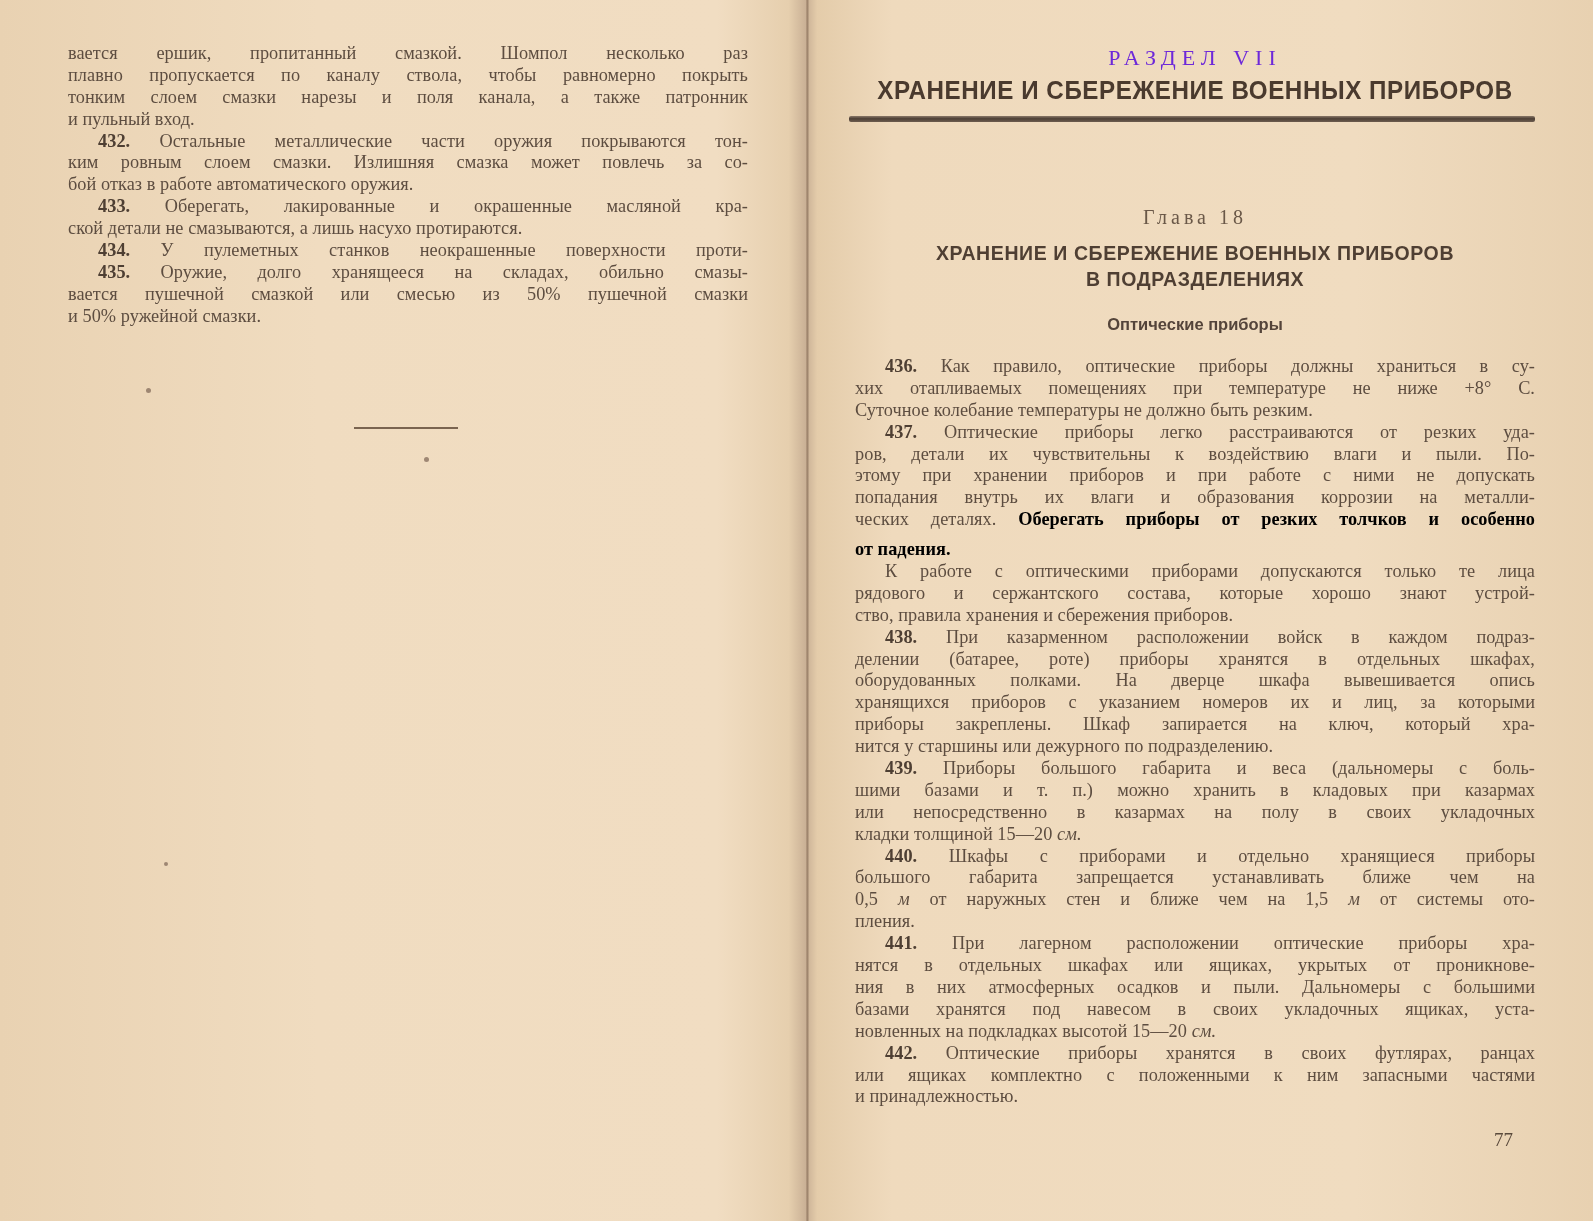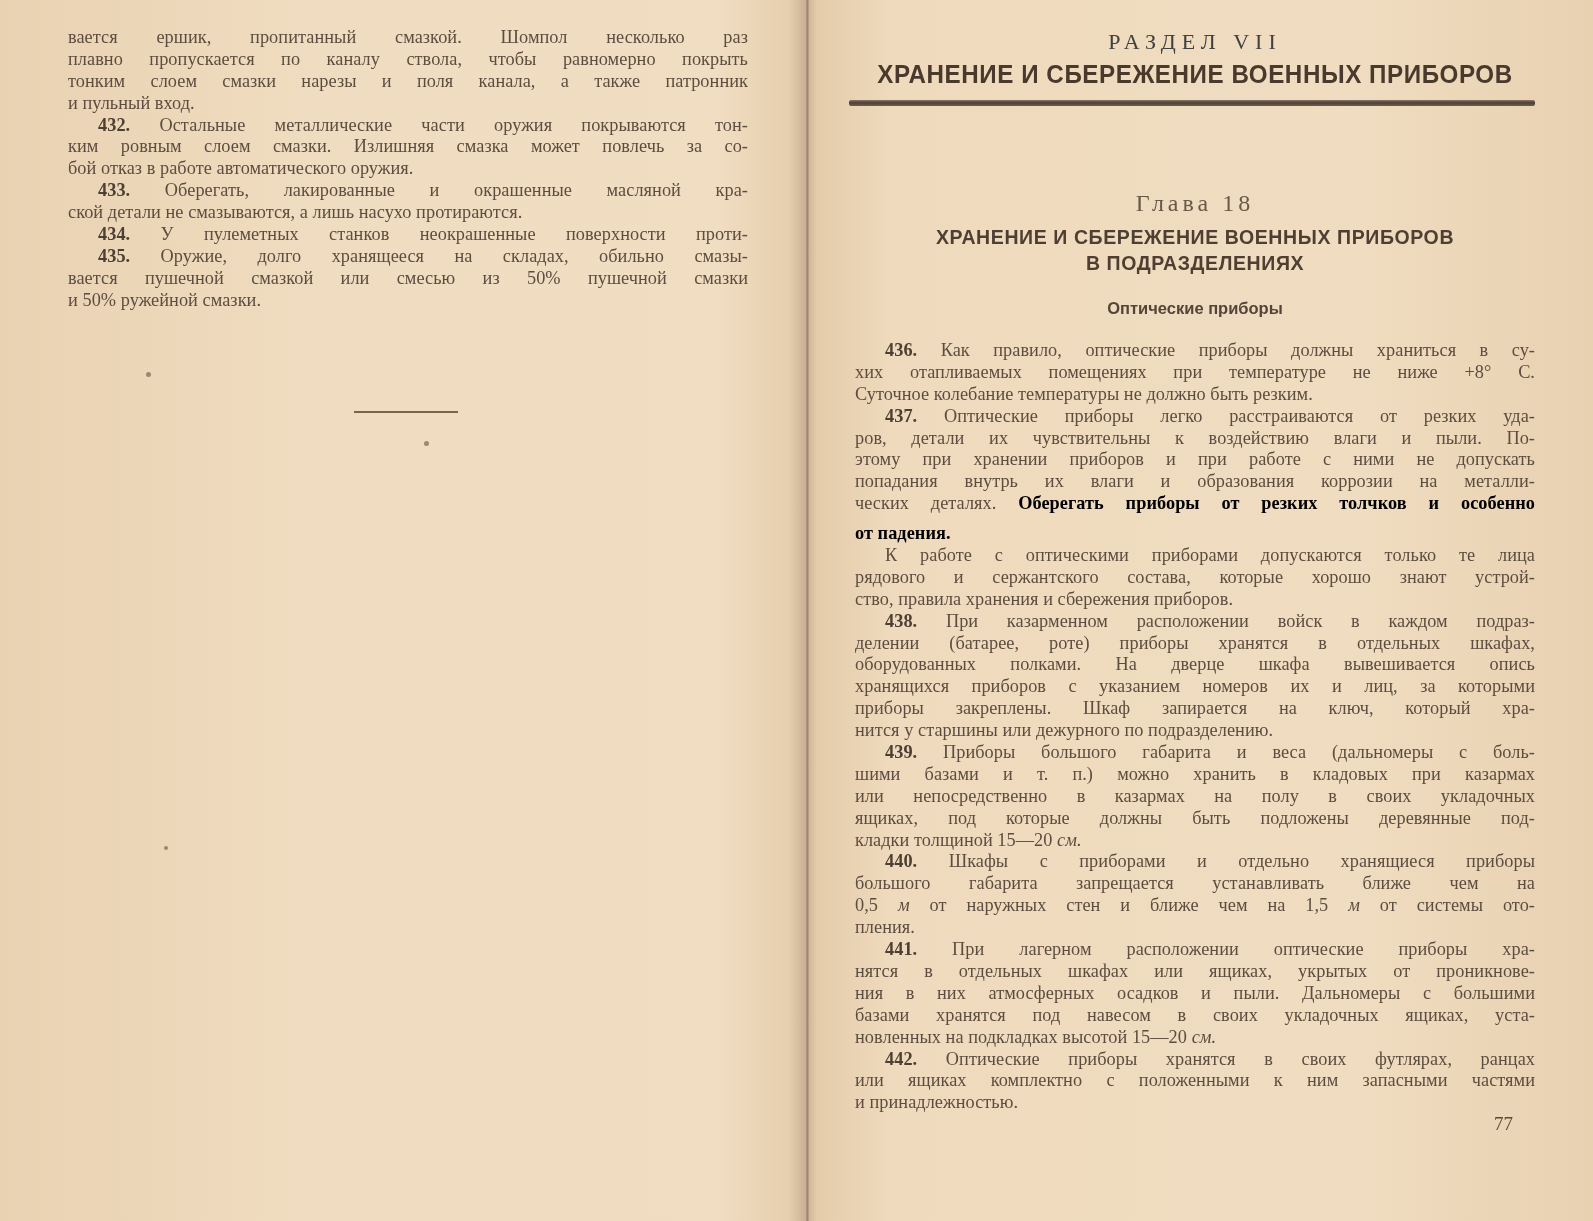--- a/index.html
+++ b/index.html
@@ -11,21 +11,21 @@
   }
   .spread {
     position: absolute; inset: 0;
     background:
       linear-gradient(90deg, #e9d2b2 0%, #f0dcc0 20%, #f1ddc2 45%, #e6cfae 49.5%, #c9b095 50.6%, #e4ccaa 51.3%, #efdabd 56%, #f0dcc0 85%, #e8d1b1 100%);
   }
   .spine {
     position: absolute; left: 806px; top: 0; width: 3px; height: 1221px;
     background: linear-gradient(90deg, rgba(150,120,95,0.35), rgba(120,95,75,0.55), rgba(150,120,95,0.2));
   }
-  .page { position: absolute; top: 0; height: 1192px; }
+  .page { position: absolute; top: 16px; height: 1192px; }
   .page-left { left: 68px; width: 680px; }
   .page-right { left: 855px; width: 680px; }
 
   .text {
     font-size: 18.3px;
     line-height: 21.9px;
     text-align: justify;
     color: #5d4d40;
     letter-spacing: 0.05px;
   }
@@ -34,36 +34,36 @@
   .indent { padding-left: 30px; }
   .num { font-weight: bold; color: #4e3f33; }
   .bold { font-weight: bold; color: #000000; margin-top: 8px; }
   .ital { font-style: italic; }
 
   .left-body { position: absolute; top: 27px; left: 0; width: 680px; }
   .right-body { position: absolute; top: 340px; left: 0; width: 680px; }
 
   .section-label {
     position: absolute; top: 29px; left: 0; width: 680px; text-align: center;
-    font-size: 22px; letter-spacing: 6px; color: #404040;
+    font-size: 22px; letter-spacing: 6px; color: #6d28d9;
   }
   .section-title {
     position: absolute; top: 59px; left: -8px; width: 696px; text-align: center;
     font-family: "Liberation Sans", "DejaVu Sans", sans-serif;
     font-weight: bold; font-size: 26px; letter-spacing: 0.6px; color: #4a3a2e;
     transform: scaleX(0.93);
   }
   .title-rule {
     position: absolute; top: 100px; left: -6px; width: 686px; height: 6px;
     background: linear-gradient(180deg, #8a7868 0%, #4e4036 45%, #6d5c4f 100%);
     border-radius: 2px;
   }
   .chapter-label {
     position: absolute; top: 190px; left: 0; width: 680px; text-align: center;
-    font-size: 24px; letter-spacing: 4px; color: #6a5848;
+    font-size: 20px; letter-spacing: 4px; color: #6a5848;
   }
   .chapter-title {
     position: absolute; top: 224px; left: 0; width: 680px; text-align: center;
     font-family: "Liberation Sans", "DejaVu Sans", sans-serif;
     font-weight: bold; font-size: 19.5px; line-height: 26px; letter-spacing: 0.6px; color: #4f3f33;
   }
   .subsection {
     position: absolute; top: 299px; left: 0; width: 680px; text-align: center;
     font-family: "Liberation Sans", "DejaVu Sans", sans-serif;
     font-weight: bold; font-size: 16.5px; color: #54443a;
@@ -140,21 +140,20 @@
     <span class="line indent"><span class="num">438.</span><span> При казарменном расположении войск в каждом подраз-</span></span>
     <span class="line">делении (батарее, роте) приборы хранятся в отдельных шкафах,</span>
     <span class="line">оборудованных полками. На дверце шкафа вывешивается опись</span>
     <span class="line">хранящихся приборов с указанием номеров их и лиц, за которыми</span>
     <span class="line">приборы закреплены. Шкаф запирается на ключ, который хра-</span>
     <span class="line last">нится у старшины или дежурного по подразделению.</span>
 
     <span class="line indent"><span class="num">439.</span><span> Приборы большого габарита и веса (дальномеры с боль-</span></span>
     <span class="line">шими базами и т. п.) можно хранить в кладовых при казармах</span>
     <span class="line">или непосредственно в казармах на полу в своих укладочных</span>
-    <span class="line">ящиках, под которые должны быть подложены деревянные под-</span>
     <span class="line last"><span>кладки толщиной 15—20 </span><span class="ital">см.</span></span>
 
     <span class="line indent"><span class="num">440.</span><span> Шкафы с приборами и отдельно хранящиеся приборы</span></span>
     <span class="line">большого габарита запрещается устанавливать ближе чем на</span>
     <span class="line"><span>0,5 </span><span class="ital">м</span><span> от наружных стен и ближе чем на 1,5 </span><span class="ital">м</span><span> от системы ото-</span></span>
     <span class="line last">пления.</span>
 
     <span class="line indent"><span class="num">441.</span><span> При лагерном расположении оптические приборы хра-</span></span>
     <span class="line">нятся в отдельных шкафах или ящиках, укрытых от проникнове-</span>
     <span class="line">ния в них атмосферных осадков и пыли. Дальномеры с большими</span>

